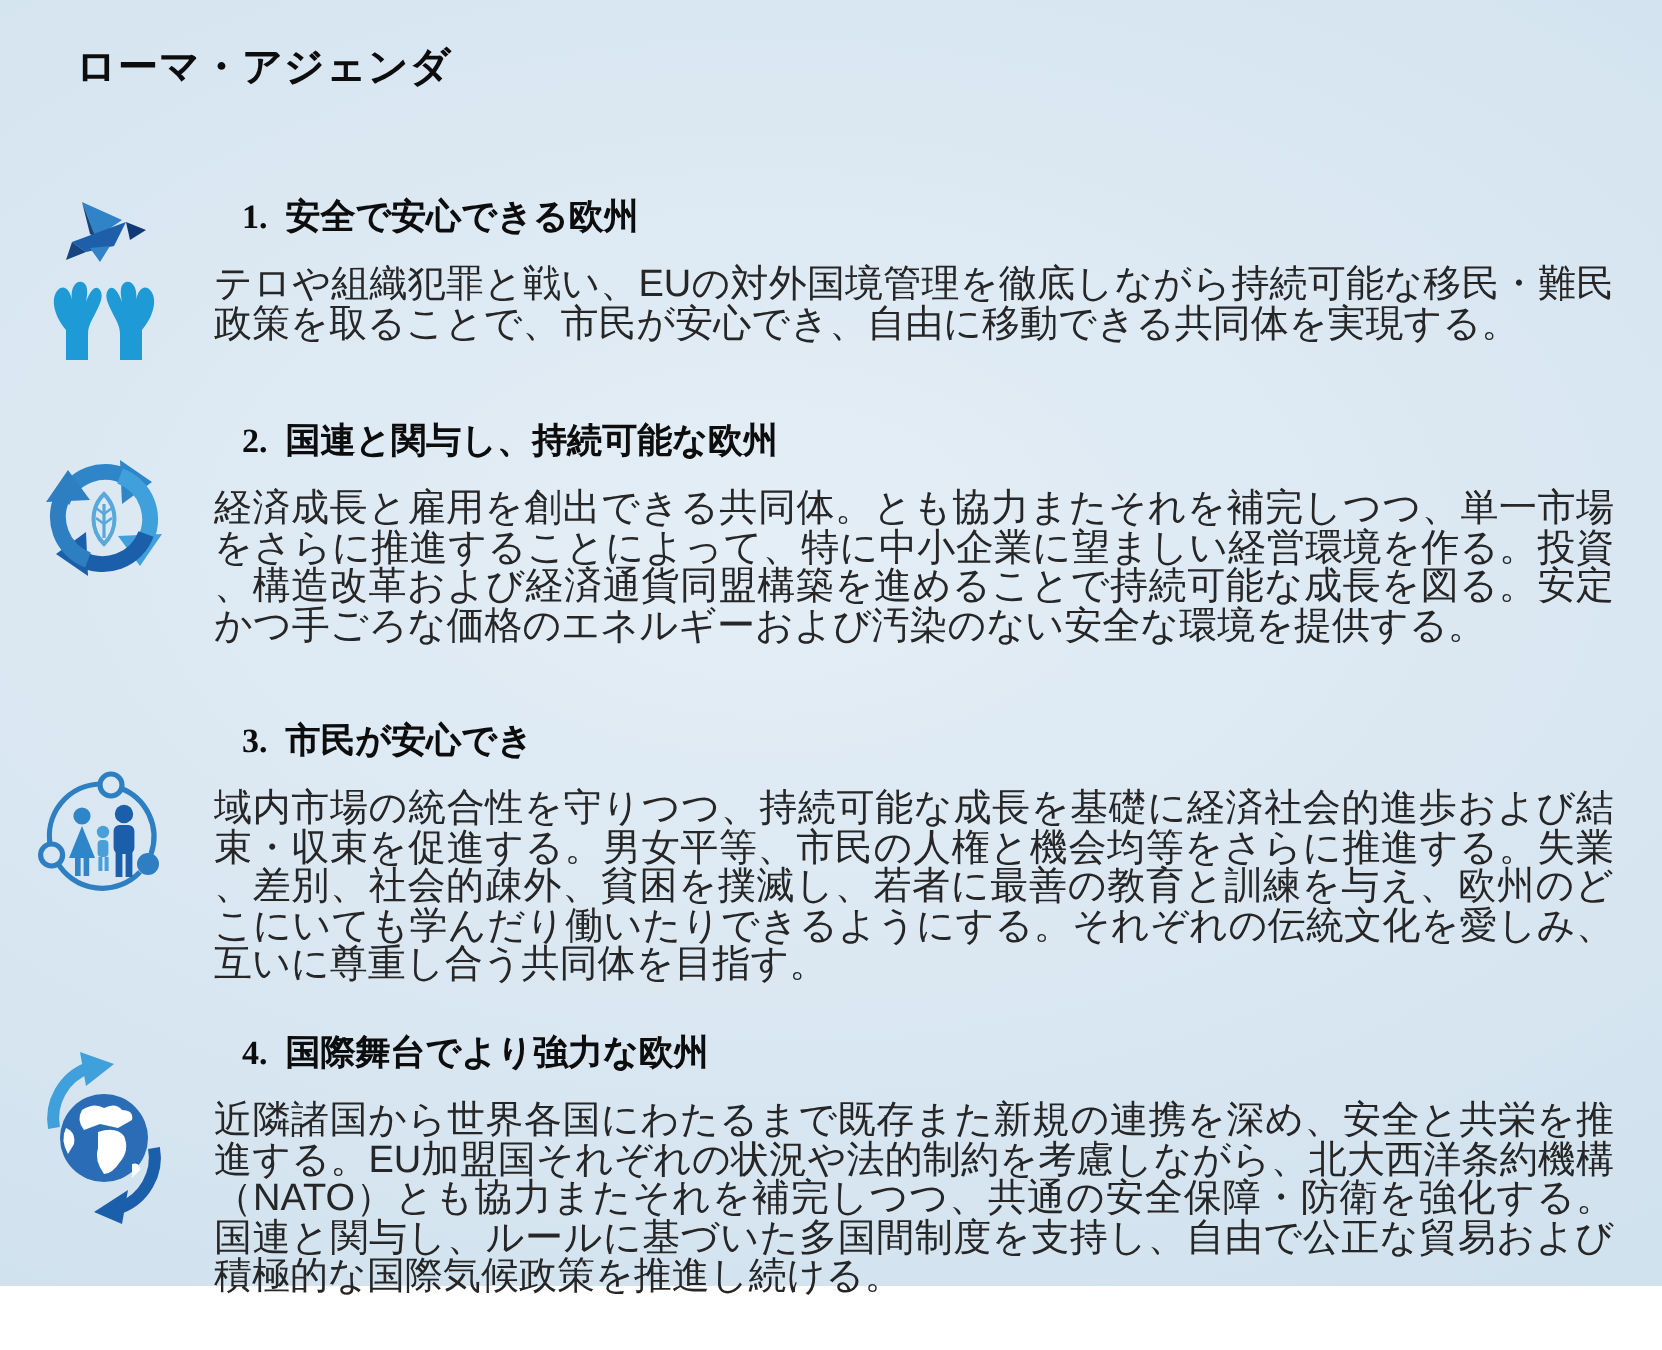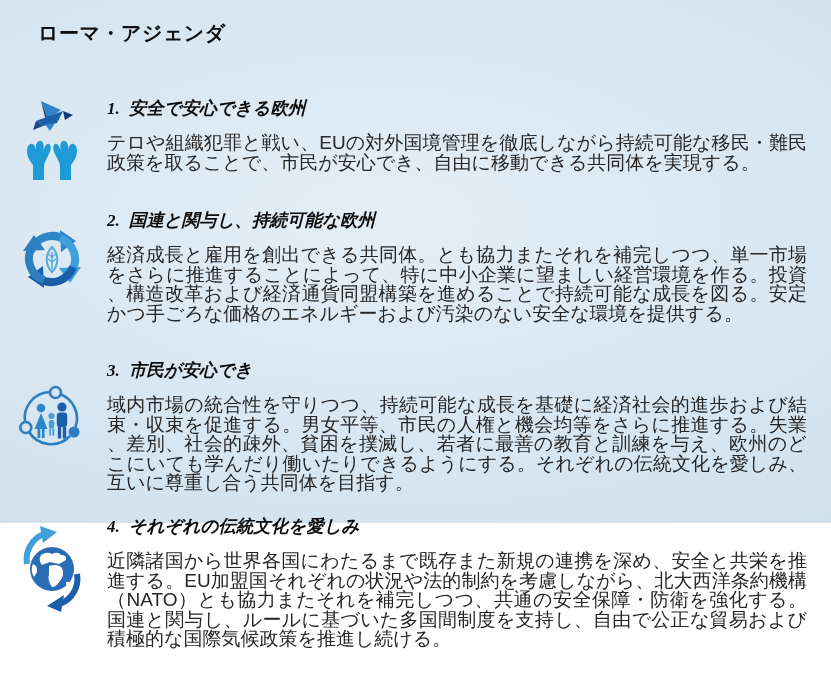--- a/index.html
+++ b/index.html
@@ -1,33 +1,33 @@
 <!DOCTYPE html>
 <html><head>
 <meta charset="utf-8">
 <style>
   html,body{margin:0;padding:0;}
   body{
     width:831px;height:675px;overflow:hidden;
     font-family:"Liberation Sans","DejaVu Sans",sans-serif;
   }
   .stage{
-    position:relative;width:831px;height:523px;
+    position:relative;width:831px;height:643px;
     background:
       radial-gradient(ellipse 130% 100% at 46% 42%, #e4eef6 0%, #d8e6f1 45%, #cde0ec 78%, #c6dbea 100%);
   }
   .page-title{
     position:absolute;left:38px;top:20px;
     font-size:20px;font-weight:bold;color:#0d0d0d;letter-spacing:.5px;
   }
   .section{position:absolute;left:0;width:831px;}
   .sec-icon{position:absolute;}
   .sec-heading{
-    position:absolute;left:107px;top:0;
-    font-size:17.5px;font-weight:bold;color:#0d0d0d;white-space:nowrap;font-style:italic;
+    position:absolute;left:121px;top:0;
+    font-size:17.5px;font-weight:bold;color:#0d0d0d;white-space:nowrap;
   }
   .sec-heading .num{
     font-family:"Liberation Serif","DejaVu Serif",serif;
     font-weight:bold;margin-right:9px;font-size:17px;
   }
   .sec-body{
     position:absolute;left:107px;top:37px;width:700px;
     font-size:19px;line-height:19.5px;color:#262626;
     text-align:justify;overflow-wrap:anywhere;line-break:anywhere;
   }
@@ -133,18 +133,18 @@
       <path d="M55,50 A27,27 0 0 1 38,80" fill="none" stroke="#1b5ea9" stroke-width="6"></path>
       <polygon points="42,71 25,82 39,88" fill="#1b5ea9"></polygon>
 
       <circle cx="30" cy="45" r="22" fill="#2a6cb5"></circle>
       <path fill="#ffffff" d="M19,31 q6,-4 11,-1 q6,-3 9,1 q6,0 5,5 l-7,4 -9,-2 -8,3 q-4,-5 -1,-10 Z"></path>
       <path fill="#ffffff" d="M27,42 q9,-3 13,2 q3,7 -2,13 q-4,6 -8,6 q-5,-7 -3,-13 Z"></path>
       <path fill="#ffffff" d="M11,40 q5,2 4,8 l-3,5 q-4,-7 -1,-13 Z"></path>
       <path fill="#ffffff" d="M44,58 q4,-1 4,3 l-4,4 Z"></path>
     </svg>
     <div class="sec-heading">
-      <span class="num">4.</span><span>それぞれの伝統文化を愛しみ</span>
+      <span class="num">4.</span><span>国際舞台でより強力な欧州</span>
     </div>
     <div class="sec-body">近隣諸国から世界各国にわたるまで既存また新規の連携を深め、安全と共栄を推進する。EU加盟国それぞれの状況や法的制約を考慮しながら、北大西洋条約機構（NATO）とも協力またそれを補完しつつ、共通の安全保障・防衛を強化する。国連と関与し、ルールに基づいた多国間制度を支持し、自由で公正な貿易および積極的な国際気候政策を推進し続ける。</div>
   </div>
 
 </div>
 
 </body></html>

